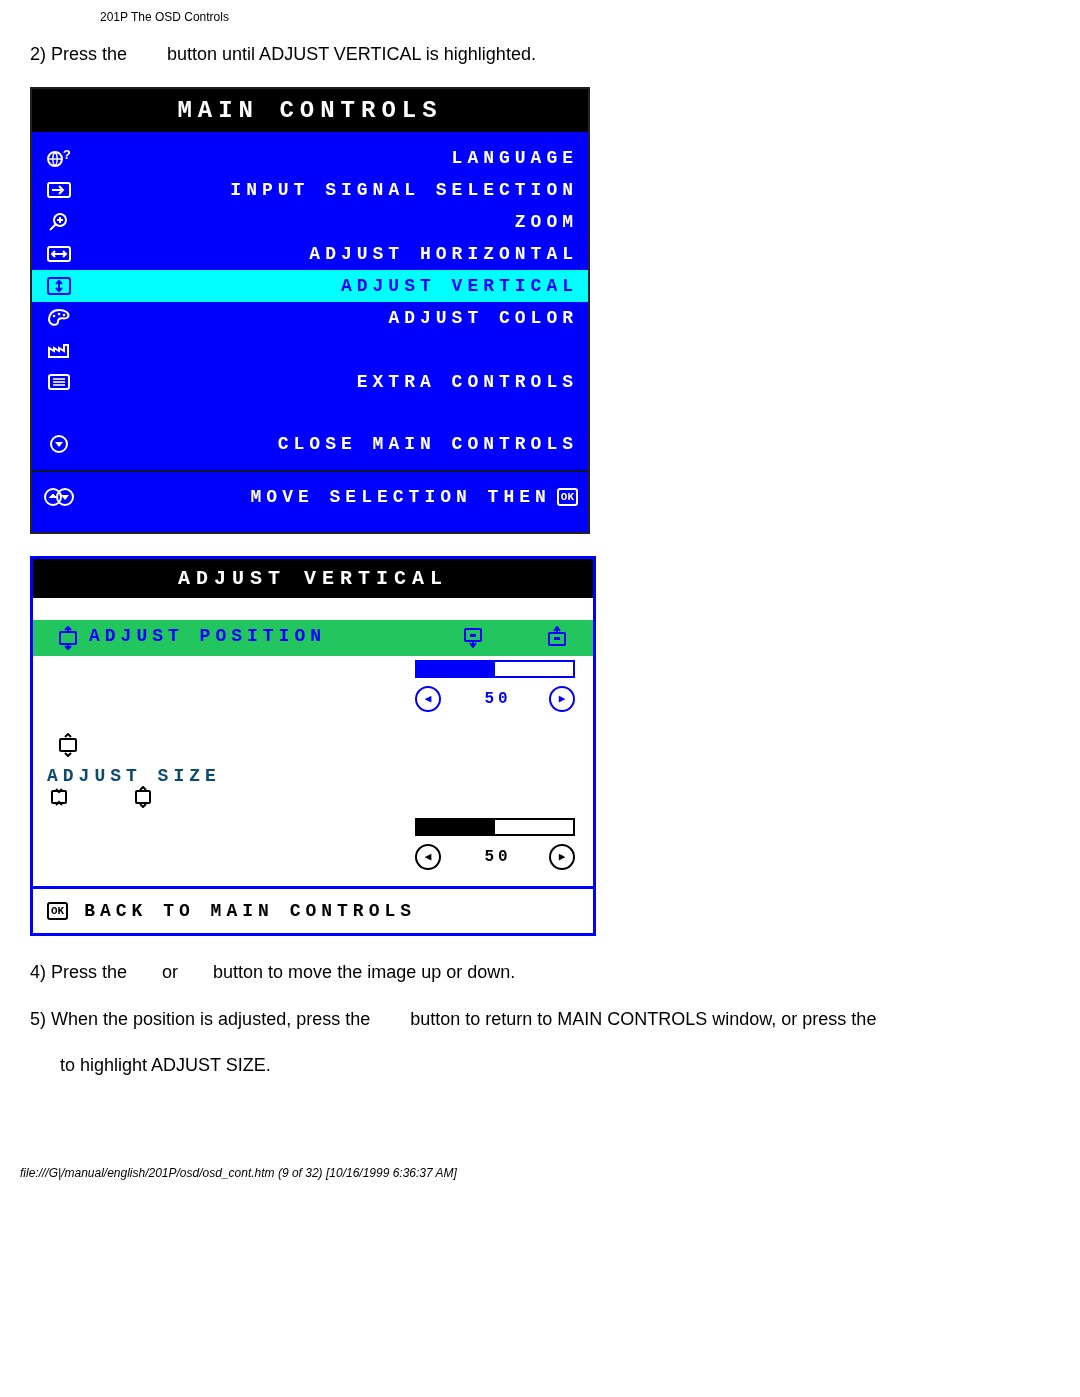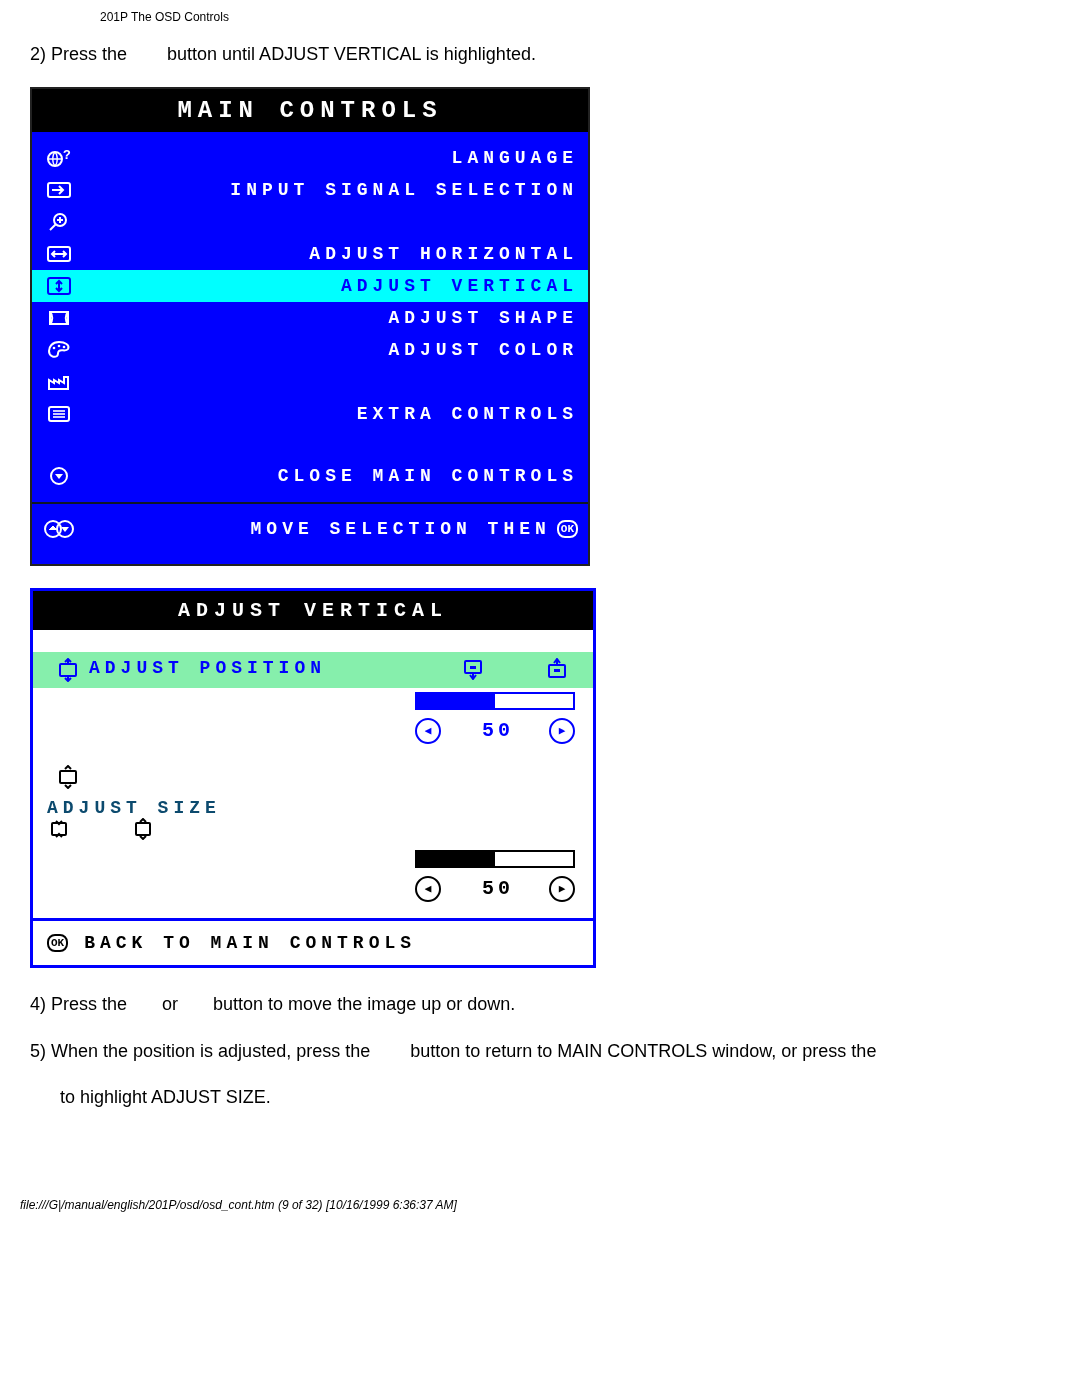--- a/index.html
+++ b/index.html
@@ -81,21 +81,21 @@
   }
   .osd-footer-row {
     display: flex;
     align-items: center;
     padding: 4px 10px 6px 8px;
     letter-spacing: 5px;
     font-size: 18px;
   }
   .osd-box-icon {
     border: 2px solid currentColor;
-    border-radius: 8px;
+    border-radius: 3px;
     font-size: 11px;
     letter-spacing: 0;
     padding: 0 2px;
     line-height: 14px;
     display: inline-block;
   }
 
   
   .osd2 {
     background: #fff;
@@ -120,21 +120,21 @@
     flex-direction: column;
   }
   .osd2-row {
     display: flex;
     align-items: flex-start;
     padding: 6px 14px;
     letter-spacing: 5px;
     font-size: 18px;
   }
   .osd2-row.selected {
-    background: #86efac;
+    background: #22c55e;
     color: #0000ff;
   }
   .osd2-row.notsel {
     color: #0c4a6e;
     flex-direction: column;
   }
   .osd2-icon {
     width: 42px;
     flex: 0 0 42px;
     text-align: center;
@@ -194,21 +194,21 @@
     border: 2px solid currentColor;
     border-radius: 50%;
     display: flex;
     align-items: center;
     justify-content: center;
     font-size: 11px;
     letter-spacing: 0;
   }
   .value-num {
     letter-spacing: 4px;
-    font-size: 20px;
+    font-size: 16px;
     margin-left: 6px;
   }
   .osd2-footer {
     border-top: 3px solid #0000ff;
     padding: 12px 14px;
     display: flex;
     align-items: center;
     letter-spacing: 5px;
     font-size: 18px;
     color: #000;
@@ -253,46 +253,39 @@
       </div>
       <div class="osd-row">
         <span class="osd-icon">
           <svg width="24" height="22" viewBox="0 0 24 22">
               <circle cx="13" cy="9" r="6" fill="none" stroke="#fff" stroke-width="2"></circle>
               <line x1="3" y1="19" x2="9" y2="13" stroke="#fff" stroke-width="2"></line>
               <line x1="10" y1="9" x2="16" y2="9" stroke="#fff" stroke-width="2"></line>
               <line x1="13" y1="6" x2="13" y2="12" stroke="#fff" stroke-width="2"></line>
             </svg>
         </span>
+        <span class="osd-label">ZOOM</span>
       </div>
       <div class="osd-row">
         <span class="osd-icon">
           <svg width="26" height="20" viewBox="0 0 26 20">
               <rect x="2" y="3" width="22" height="14" rx="2" fill="none" stroke="#fff" stroke-width="2"></rect>
               <path d="M6 10 H20 M9 7 L6 10 L9 13 M17 7 L20 10 L17 13" stroke="#fff" stroke-width="2" fill="none"></path>
             </svg>
         </span>
         <span class="osd-label">ADJUST HORIZONTAL</span>
       </div>
       <div class="osd-row selected">
         <span class="osd-icon">
           <svg width="26" height="20" viewBox="0 0 26 20">
               <rect x="2" y="2" width="22" height="16" rx="2" fill="none" stroke="#0000ff" stroke-width="2"></rect>
               <path d="M13 5 V15 M10 8 L13 5 L16 8 M10 12 L13 15 L16 12" stroke="#0000ff" stroke-width="2" fill="none"></path>
             </svg>
         </span>
         <span class="osd-label">ADJUST VERTICAL</span>
-      </div>
-      <div class="osd-row">
-        <span class="osd-icon">
-          <svg width="26" height="20" viewBox="0 0 26 20">
-              <path d="M4 4 H22 V16 H4 Z M4 4 C7 7 7 13 4 16 M22 4 C19 7 19 13 22 16" fill="none" stroke="#fff" stroke-width="2"></path>
-            </svg>
-        </span>
-        <span class="osd-label">ADJUST SHAPE</span>
       </div>
       <div class="osd-row">
         <span class="osd-icon">
           <svg width="26" height="22" viewBox="0 0 26 22">
               <path d="M13 3 C6 3 3 8 3 12 C3 17 8 19 11 17 C13 15 11 14 13 12 C15 10 20 13 22 10 C24 6 19 3 13 3 Z" fill="none" stroke="#fff" stroke-width="2"></path>
               <circle cx="8" cy="9" r="1.3" fill="#fff"></circle>
               <circle cx="13" cy="7" r="1.3" fill="#fff"></circle>
               <circle cx="18" cy="8" r="1.3" fill="#fff"></circle>
             </svg>
         </span>

